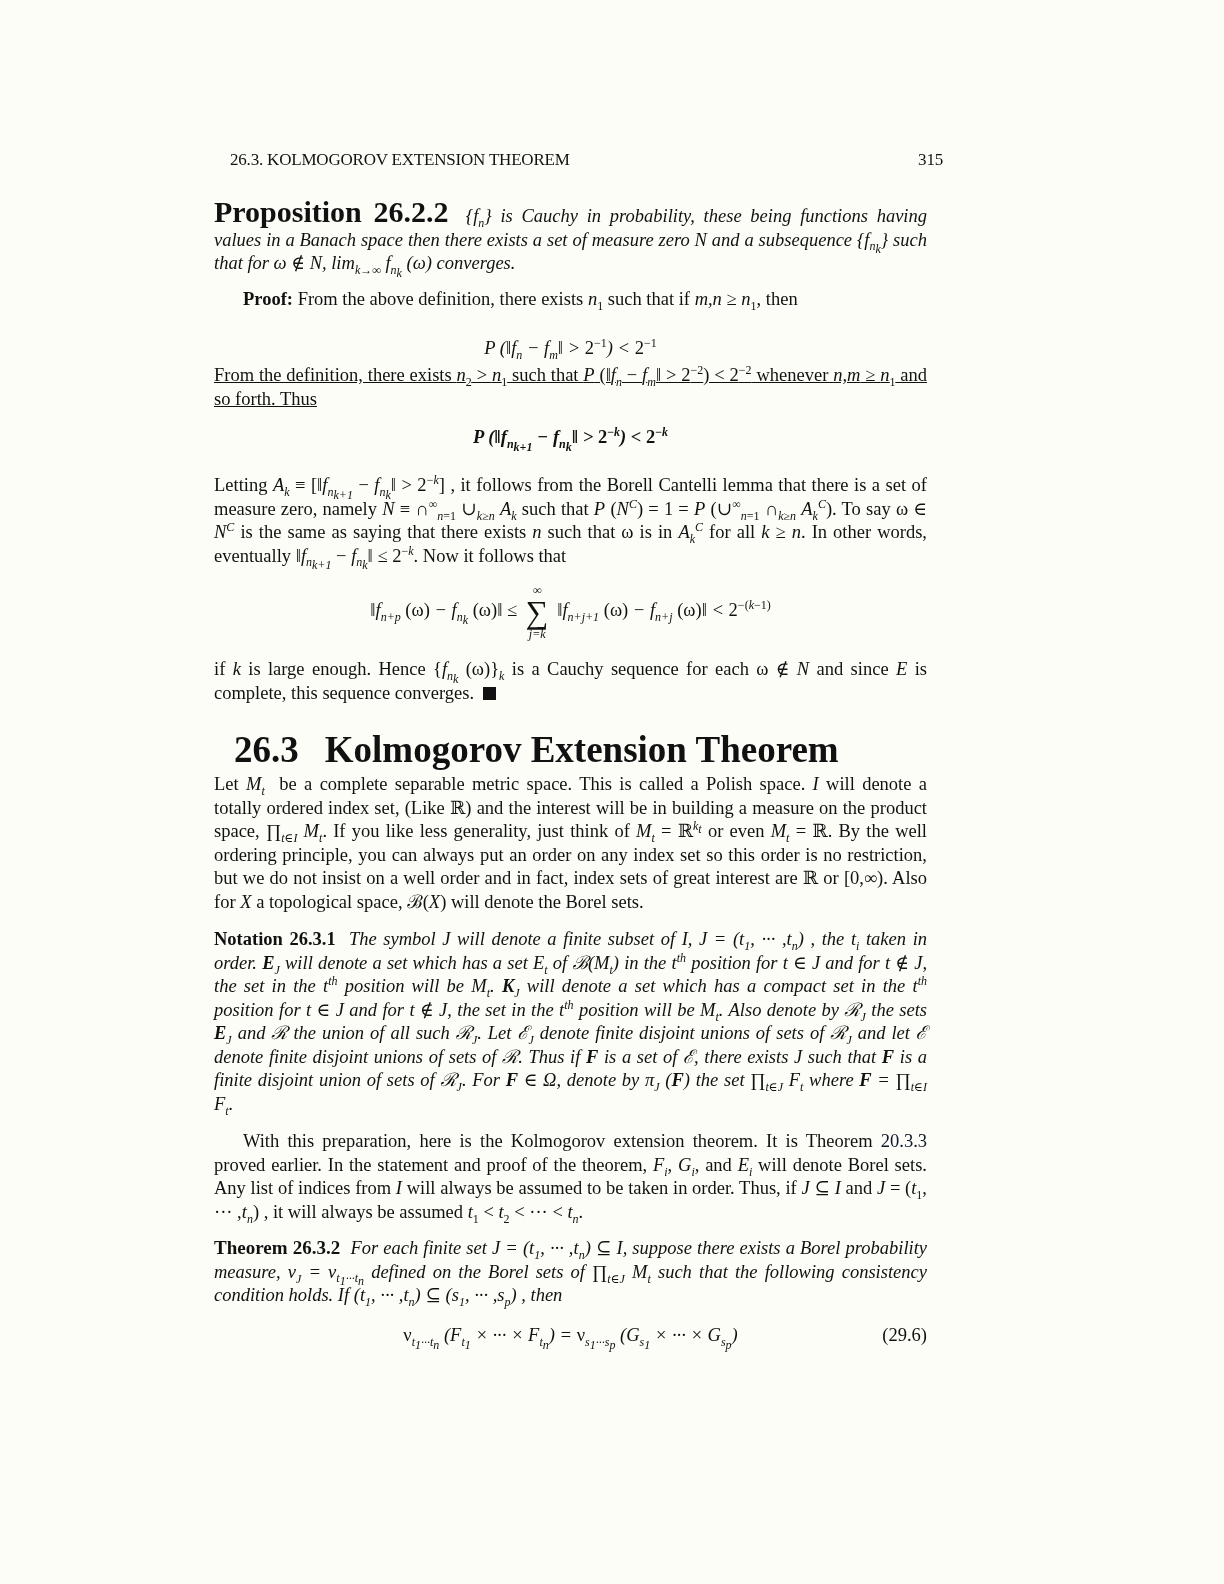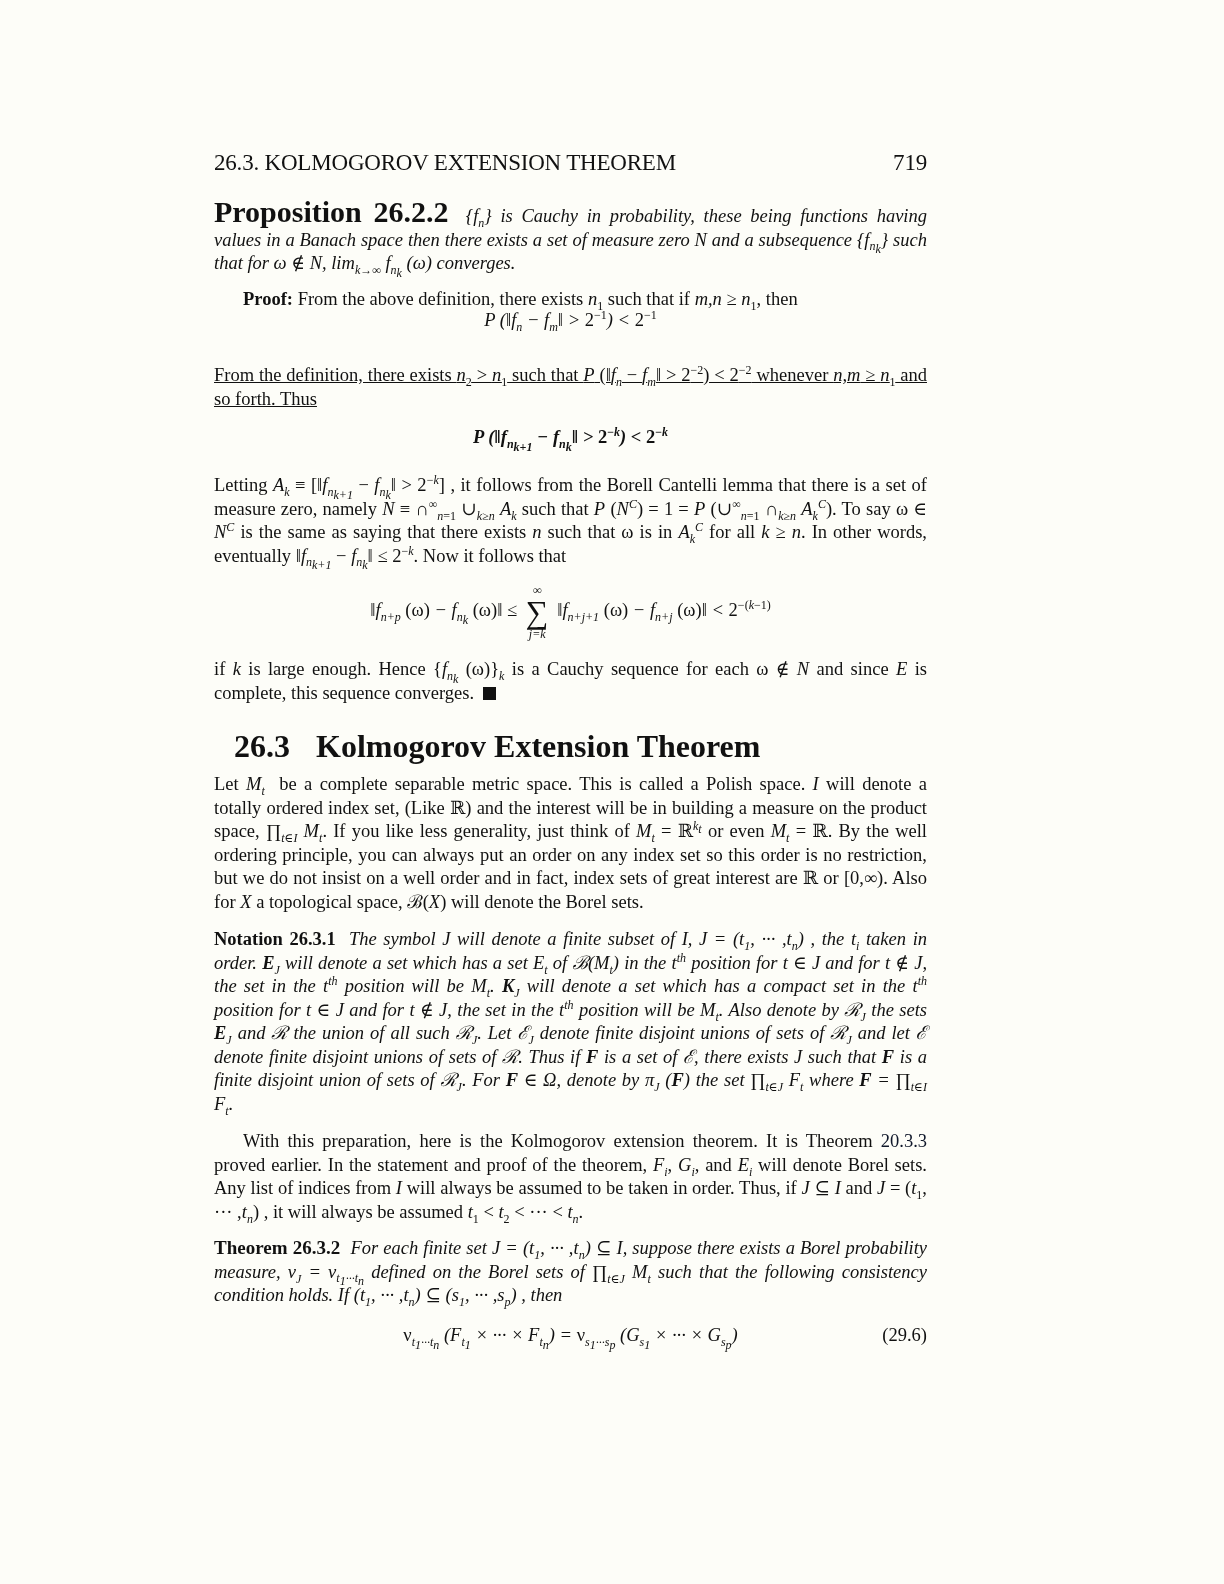--- a/index.html
+++ b/index.html
@@ -6,63 +6,63 @@
   body {
     width: 1224px; height: 1584px;
     background: #fdfdf8;
     font-family: "Liberation Serif", "DejaVu Serif", serif;
     color: #111;
     position: relative;
     overflow: hidden;
   }
   .page { position: absolute; left: 214px; top: 0; width: 713px; }
   .running-head {
-    position: absolute; top: 150px; left: 0; width: 713px;
-    font-size: 23px; display: flex; justify-content: space-between;
+    position: absolute; top: 150px; left: 16px; width: 713px;
+    font-size: 17px; display: flex; justify-content: space-between;
     letter-spacing: -0.2px;
   }
   .block { position: absolute; left: 0; width: 713px; font-size: 18.5px; line-height: 23.5px; text-align: justify; }
   .it { font-style: italic; }
   .bold { font-weight: bold; }
   .prop-label { font-weight: bold; font-size: 30px; }
   .thm-label { font-weight: bold; font-size: 19px; }
   .indent { text-indent: 29px; }
   .eq { position: absolute; left: 0; width: 713px; text-align: center; font-size: 18.5px; font-style: italic; }
   .eq .rm { font-style: normal; }
   .eq-num { position: absolute; right: 0; font-style: normal; }
   sub, sup { font-size: 12px; line-height: 0; }
-  .section-title { position: absolute; left: 20px; top: 728px; font-size: 32px; font-weight: bold; }
+  .section-title { position: absolute; left: 20px; top: 728px; font-size: 37px; font-weight: bold; }
   .section-title .num { margin-right: 26px; }
   .link { color: #0f172a; }
   .qed { display: inline-block; width: 13px; height: 13px; background: #111; vertical-align: -1px; margin-left: 4px; }
   .sum { display: inline-block; vertical-align: middle; text-align: center; font-style: normal; line-height: 1; margin: 0 4px; }
   .sum .big { font-size: 32px; display: block; }
   .sum .small { font-size: 12px; display: block; font-style: italic; }
 </style>
 </head>
 <body>
 
 <div class="page">
 
   <div class="running-head">
     <span>26.3. KOLMOGOROV EXTENSION THEOREM</span>
-    <span>719</span>
+    <span>315</span>
   </div>
 
   <div class="block" style="top:200px;">
     <span class="prop-label">Proposition 26.2.2</span>&nbsp;
     <span class="it">{<i>f<sub>n</sub></i>} is Cauchy in probability, these being functions having values in a Banach space then there exists a set of measure zero <i>N</i> and a subsequence {<i>f<sub>n<sub>k</sub></sub></i>} such that for ω ∉ <i>N</i>, lim<sub><i>k</i>→∞</sub> <i>f<sub>n<sub>k</sub></sub></i> (ω) converges.</span>
   </div>
 
   <div class="block indent" style="top:288px;">
     <span class="bold">Proof:</span>
     <span>From the above definition, there exists <i>n</i><sub>1</sub> such that if <i>m,n</i> ≥ <i>n</i><sub>1</sub>, then</span>
   </div>
 
-  <div class="eq" style="top:310px;">
+  <div class="eq" style="top:338px;">
     P (‖<i>f<sub>n</sub></i> − <i>f<sub>m</sub></i>‖ &gt; <span class="rm">2<sup>−1</sup></span>) &lt; <span class="rm">2<sup>−1</sup></span>
   </div>
 
   <div class="block" style="top:364px;text-decoration:underline;">
     From the definition, there exists <i>n</i><sub>2</sub> &gt; <i>n</i><sub>1</sub> such that <i>P</i> (‖<i>f<sub>n</sub></i> − <i>f<sub>m</sub></i>‖ &gt; 2<sup>−2</sup>) &lt; 2<sup>−2</sup> whenever <i>n,m</i> ≥ <i>n</i><sub>1</sub> and so forth. Thus
   </div>
 
   <div class="eq" style="top:427px;font-weight:bold;">
     P (‖<i>f<sub>n<sub>k+1</sub></sub></i> − <i>f<sub>n<sub>k</sub></sub></i>‖ &gt; <span class="rm">2<sup>−<i>k</i></sup></span>) &lt; <span class="rm">2<sup>−<i>k</i></sup></span>
   </div>

